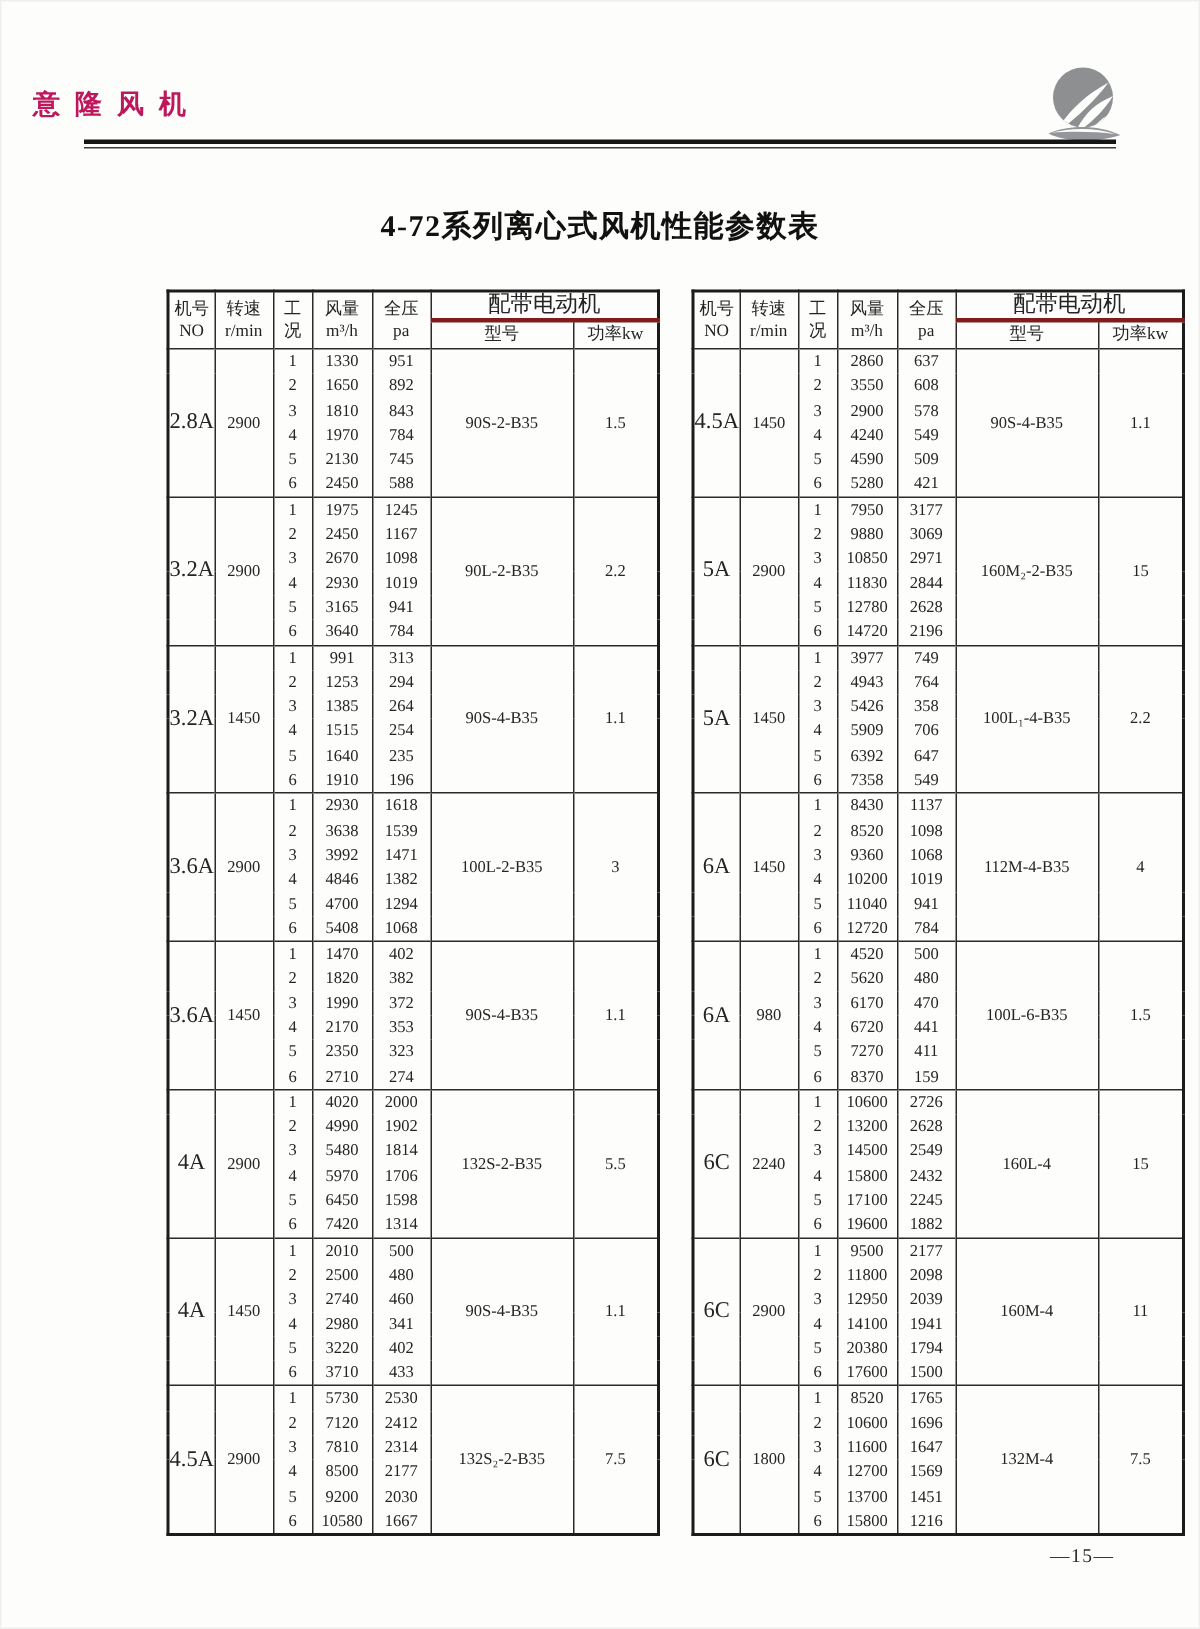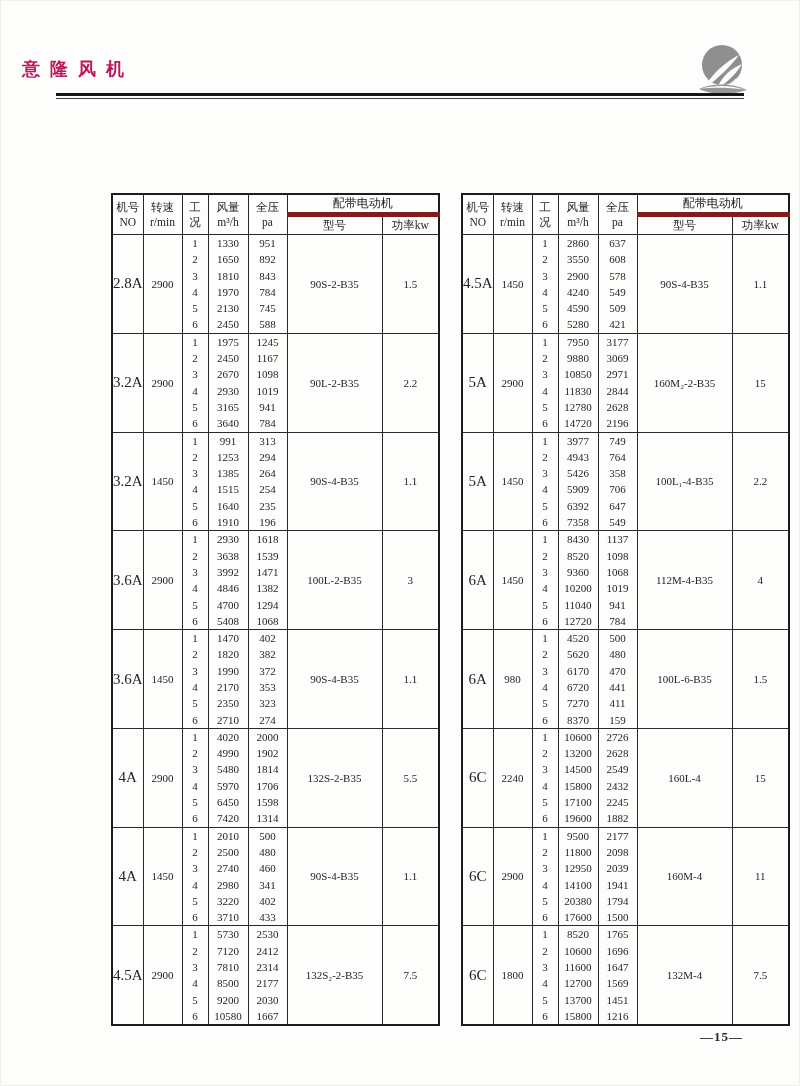--- a/index.html
+++ b/index.html
@@ -42,27 +42,27 @@
   col.c-flow{width:40px;} col.c-press{width:39px;} col.c-model{width:95px;}
   col.c-power{width:57px;}
   .ptable td{
     border-left:1px solid #2a2a2a;
     text-align:center;vertical-align:middle;
     font-size:11px;line-height:1.12;padding:0;color:#242424;
     height:16.3px;overflow:hidden;white-space:nowrap;
   }
   .ptable thead td{height:17px;font-size:11.5px;}
   .ptable thead .hl{display:block;line-height:1.3;}
-  .ptable thead td.motor-head{border-bottom:5px solid #7f1d1d;font-size:12px;}
+  .ptable thead td.motor-head{border-bottom:3px solid #7f1d1d;font-size:15px;}
   .ptable tbody tr.gs td{border-top:1px solid #2a2a2a;}
   .ptable td.cno{font-size:15px;}
 
   .page-num{
     position:absolute;top:1028px;right:56px;
-    font-size:13px;color:#2a2a2a;letter-spacing:1px;font-weight:bold;
+    font-size:13px;color:#2a2a2a;letter-spacing:1px;
   }
 </style>
 </head>
 <body>
 
 <div class="page">
 
   <div class="brand">意隆风机</div>
 
   <div class="logo">
@@ -81,20 +81,21 @@
       <path d="M2,46 C15,40 35,40 50,47 C36,52 13,52 2,46 Z" fill="#94969a"></path>
       <path d="M4,45.5 C17,42 34,42 47,46.5 C33,44.5 16,44.5 4,45.5 Z" fill="#fdfdfc"></path>
     </svg>
   </div>
 
   <div class="rule">
     <div class="r1"></div>
       <div class="r2"></div>
   </div>
 
+  <div class="doc-title">4-72系列离心式风机性能参数表</div>
 
   <div class="thost left">
       <table class="ptable">
         <colgroup>
           <col class="c-no">
           <col class="c-speed">
           <col class="c-cond">
           <col class="c-flow">
           <col class="c-press">
           <col class="c-model">

